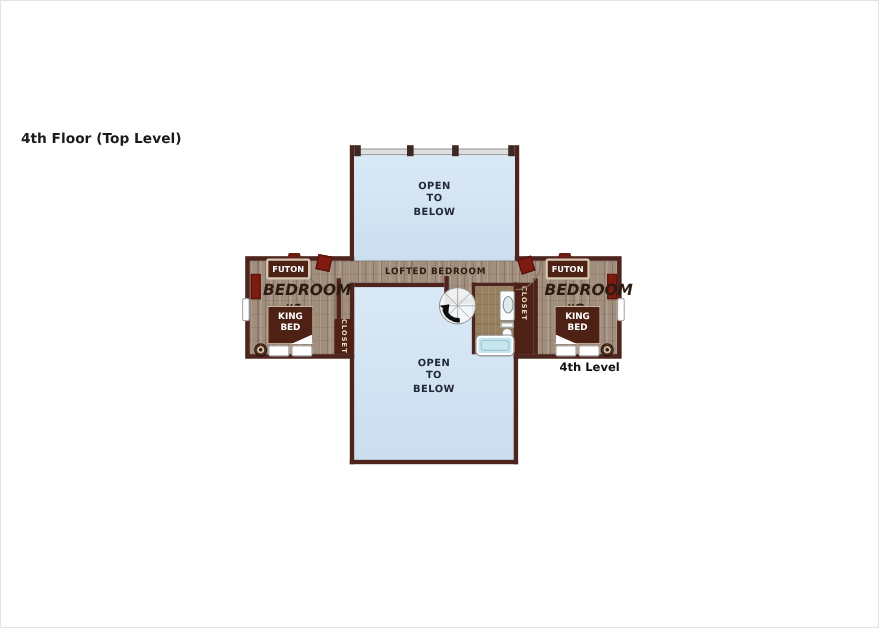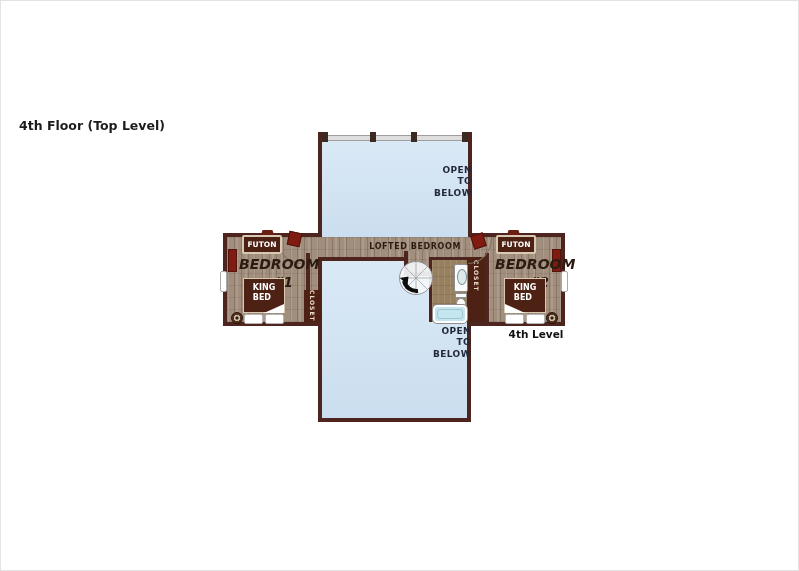--- a/index.html
+++ b/index.html
@@ -15,22 +15,22 @@
   
   .wood{
     background-color:#a18e7d;
     background-image:
       repeating-linear-gradient(90deg, rgba(255,255,255,.12) 0 2px, rgba(255,255,255,0) 2px 9px),
       repeating-linear-gradient(90deg, rgba(58,41,28,.22) 0 1px, rgba(0,0,0,0) 1px 7px),
       repeating-linear-gradient(0deg, rgba(58,38,22,.10) 0 1px, rgba(0,0,0,0) 1px 12px);
   }
   .blue{background:linear-gradient(180deg,#dae9f6 0%,#cbdeef 100%);}
   .darkwood{background:#4d2114;}
-  .label{font-weight:700;color:#2c1b10;text-align:right;line-height:1.25;}
-  .whitelabel{font-weight:700;color:#fff;text-align:left;line-height:1.2;}
+  .label{font-weight:700;color:#2c1b10;text-align:center;line-height:1.25;}
+  .whitelabel{font-weight:700;color:#fff;text-align:center;line-height:1.2;}
   
   .band{position:absolute;left:222px;top:232px;width:342px;height:93px;
         border:4px solid #4e241e;box-sizing:border-box;z-index:1;}
   .top-open{position:absolute;left:317px;top:131px;width:154px;height:105px;box-sizing:border-box;
         border-left:4px solid #4e241e;border-right:4px solid #4e241e;z-index:2;}
   .top-open .fill{position:absolute;left:0;right:0;top:9px;bottom:0;}
   .rail{position:absolute;left:1px;right:1px;top:3px;height:6px;background:#dedede;border:1px solid #9e9e9e;box-sizing:border-box;}
   .post{position:absolute;top:0;height:10px;width:6px;background:#3c2a22;z-index:3;}
   .bottom-open{position:absolute;left:317px;top:256px;width:153px;height:165px;box-sizing:border-box;
         border-left:4px solid #4e241e;border-right:4px solid #4e241e;border-bottom:4px solid #4e241e;z-index:3;}

